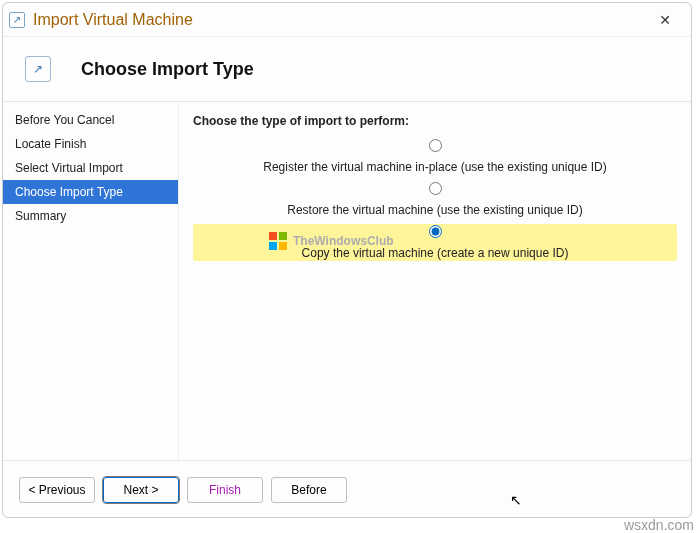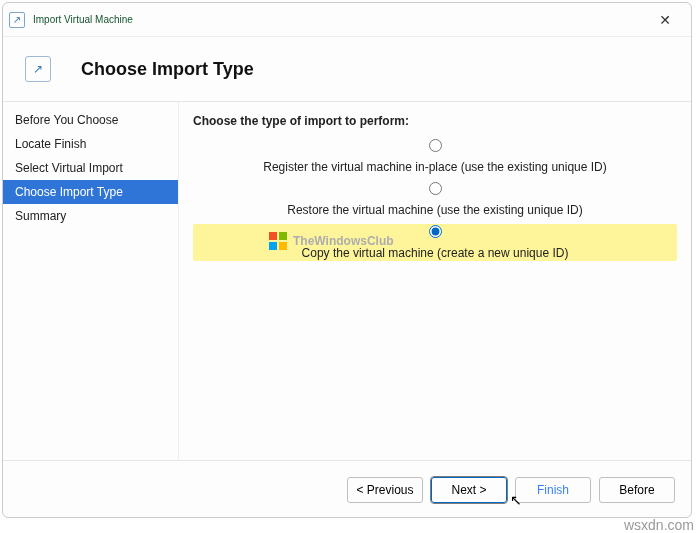--- a/index.html
+++ b/index.html
@@ -1,62 +1,62 @@
 <!DOCTYPE html>
 <html><head>
   <meta charset="utf-8">
   <style>
     * { margin: 0; padding: 0; box-sizing: border-box; font-family: "Segoe UI", Tahoma, sans-serif; }
     body { width: 700px; height: 533px; background: #fff; position: relative; }
     .window { width: 690px; height: 516px; margin: 2px; border: 1px solid #ccc; border-radius: 6px; background: #fdfdfd; position: relative; overflow: hidden; }
     .titlebar { height: 34px; display: flex; align-items: center; padding: 0 6px; border-bottom: 1px solid #eee; }
     .t-icon { width: 16px; height: 16px; border: 1px solid #7aa6c8; border-radius: 2px; display: inline-flex; align-items: center; justify-content: center; color: #2f6fa6; font-size: 10px; margin-right: 8px; }
-    .title { font-size: 10px; color: #14532d; flex: 1; }
+    .title { font-size: 16px; color: #a16207; flex: 1; }
     .close { width: 40px; text-align: center; color: #333; font-size: 14px; }
     .header { height: 64px; display: flex; align-items: center; padding: 0 22px; }
     .h-icon { width: 26px; height: 26px; border: 1px solid #9db9d4; border-radius: 3px; display: inline-flex; align-items: center; justify-content: center; color: #3a7ab8; font-size: 12px; margin-right: 30px; }
     .h-title { font-size: 18px; font-weight: 600; color: #111; }
     .body { display: flex; border-top: 1px solid #e6e6e6; border-bottom: 1px solid #e6e6e6; height: 360px; }
     .sidebar { width: 176px; border-right: 1px solid #eee; padding-top: 6px; }
     .step { font-size: 12px; color: #222; padding: 5px 12px; cursor: default; }
     .step.active { background: #2f75d8; color: #fff; }
     .content { flex: 1; padding: 12px 14px; position: relative; }
     .instruction { font-size: 12px; color: #222; margin-bottom: 10px; font-weight: bold; }
     .opt { display: flex; align-items: center; gap: 8px; font-size: 12px; color: #222; margin-bottom: 6px; padding: 1px 3px; flex-direction: column; }
     .opt input { width: 13px; height: 13px; accent-color: #0067c0; }
     .opt.hl { background: #fef59a; border-radius: 2px; }
     .watermark { position: absolute; top: 130px; left: 90px; display: flex; align-items: center; gap: 6px; font-size: 12px; font-weight: 600; color: #adadad; }
     .wm-sq { display: inline-block; position: relative; width: 18px; height: 18px; }
     .wm-sq i { position: absolute; width: 8px; height: 8px; }
     .wm-sq i:nth-child(1){ left:0; top:0; background:#f25022;} .wm-sq i:nth-child(2){ right:0; top:0; background:#7fba00;} .wm-sq i:nth-child(3){ left:0; bottom:0; background:#00a4ef;} .wm-sq i:nth-child(4){ right:0; bottom:0; background:#ffb900;}
-    .footer { position: absolute; bottom: 0; right: 0; left: 0; padding: 14px 16px; display: flex; justify-content: flex-end; gap: 8px; }
+    .footer { position: absolute; bottom: 0; right: 0; left: 0; padding: 14px 16px; display: flex; justify-content: flex-start; gap: 8px; }
     .btn { min-width: 76px; height: 26px; font-size: 12px; border: 1px solid #bfbfbf; background: #fdfdfd; border-radius: 3px; cursor: pointer; }
     .btn.primary { border: 1px solid #0067c0; outline: 1px solid #7c7c7c; }
-    .btn.disabled { color: #3b82f6; }
+    .btn.disabled { color: #a21caf; }
     .cursor { position: absolute; left: 510px; top: 492px; font-size: 14px; color: #000; pointer-events: none; }
     .credit { position: absolute; right: 6px; bottom: 0; font-size: 14px; color: #9a9a9a; }
   </style>
 </head>
 <body>
 
 <div class="window">
   <div class="titlebar">
     <span class="t-icon">↗</span>
     <span class="title">Import Virtual Machine</span>
     <span class="close">✕</span>
   </div>
 
   <div class="header">
     <span class="h-icon">↗</span>
     <span class="h-title">Choose Import Type</span>
   </div>
 
   <div class="body">
     <div class="sidebar">
-      <div class="step">Before You Choose</div>
+      <div class="step">Before You Cancel</div>
       <div class="step">Locate Finish</div>
       <div class="step">Select Virtual Import</div>
       <div class="step active">Choose Import Type</div>
       <div class="step">Summary</div>
     </div>
 
     <div class="content">
       <div class="instruction">Choose the type of import to perform:</div>
 
       <label class="opt">

